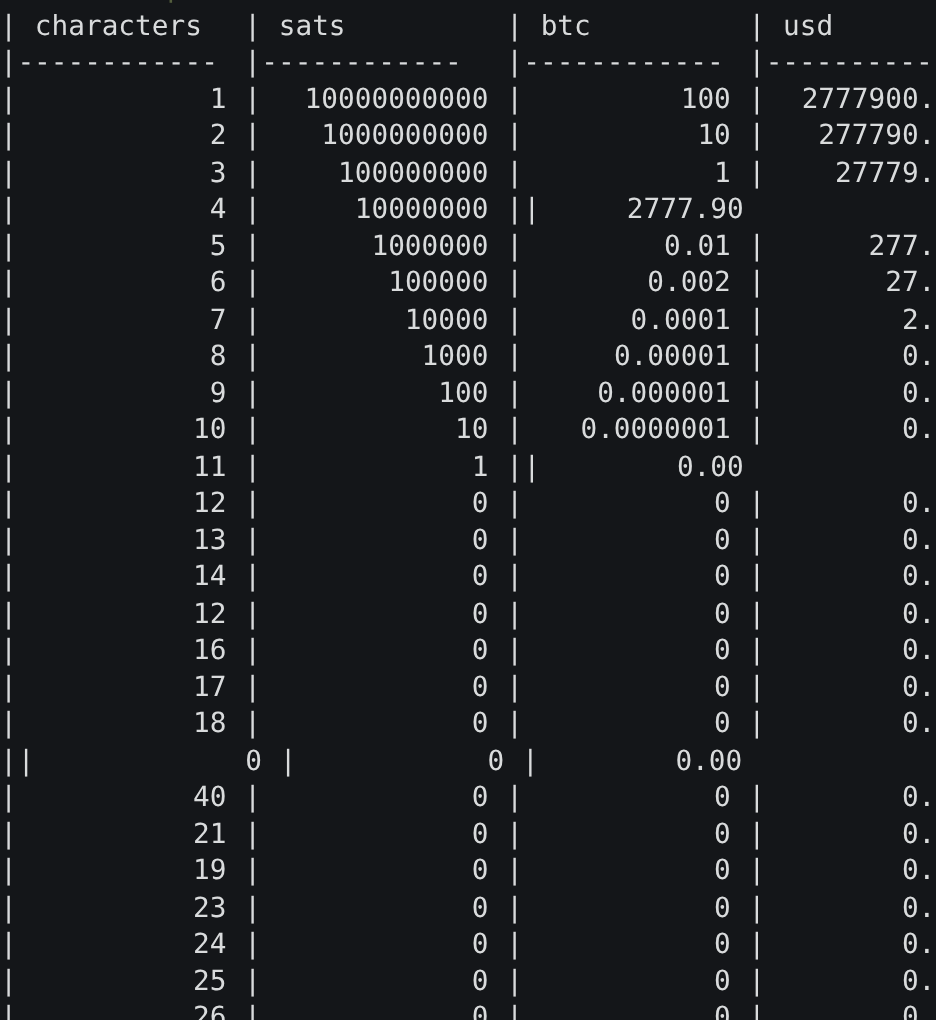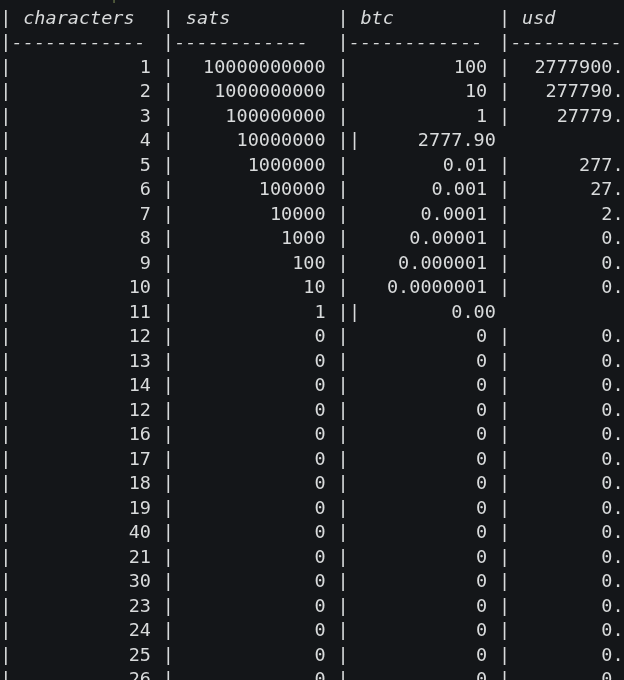--- a/index.html
+++ b/index.html
@@ -64,21 +64,21 @@
   .cell {
     flex: 0 0 auto;
     white-space: pre;
   }
   .c-characters { width: 151px; }
   .c-sats       { width: 163px; }
   .c-btc        { width: 150px; }
   .c-usd        { width: 147px; }
 
   .pad-left { padding-left: 11.62px; box-sizing: border-box; }
-  .align-left  { text-align: left; font-style: italic; }
+  .align-left  { text-align: left; }
   .align-right { text-align: right; padding-right: 11.62px; box-sizing: border-box; }
 </style>
 </head>
 <body>
 
 <div id="terminal">
   <div id="scroll">
 
     <div class="line cut-top">  bitcoin price: 27779.00</div>
 
@@ -105,37 +105,37 @@
       <span class="cell c-usd align-left">------------</span>
       
     </div>
 
     <div id="rows">
         <div class="row"><span class="bar sep">|</span><span class="cell c-characters align-right">1</span><span class="bar sep">|</span><span class="cell c-sats align-right">10000000000</span><span class="bar sep">|</span><span class="cell c-btc align-right">100</span><span class="bar sep">|</span><span class="cell c-usd align-right">2777900.00</span></div>
         <div class="row"><span class="bar sep">|</span><span class="cell c-characters align-right">2</span><span class="bar sep">|</span><span class="cell c-sats align-right">1000000000</span><span class="bar sep">|</span><span class="cell c-btc align-right">10</span><span class="bar sep">|</span><span class="cell c-usd align-right">277790.00</span></div>
         <div class="row"><span class="bar sep">|</span><span class="cell c-characters align-right">3</span><span class="bar sep">|</span><span class="cell c-sats align-right">100000000</span><span class="bar sep">|</span><span class="cell c-btc align-right">1</span><span class="bar sep">|</span><span class="cell c-usd align-right">27779.00</span></div>
         <div class="row"><span class="bar sep">|</span><span class="cell c-characters align-right">4</span><span class="bar sep">|</span><span class="cell c-sats align-right">10000000</span><span class="bar sep">|</span><span class="bar sep">|</span><span class="cell c-usd align-right">2777.90</span></div>
         <div class="row"><span class="bar sep">|</span><span class="cell c-characters align-right">5</span><span class="bar sep">|</span><span class="cell c-sats align-right">1000000</span><span class="bar sep">|</span><span class="cell c-btc align-right">0.01</span><span class="bar sep">|</span><span class="cell c-usd align-right">277.79</span></div>
-        <div class="row"><span class="bar sep">|</span><span class="cell c-characters align-right">6</span><span class="bar sep">|</span><span class="cell c-sats align-right">100000</span><span class="bar sep">|</span><span class="cell c-btc align-right">0.001</span><span class="bar sep">|</span><span class="cell c-usd align-right">27.78</span></div>
+        <div class="row"><span class="bar sep">|</span><span class="cell c-characters align-right">6</span><span class="bar sep">|</span><span class="cell c-sats align-right">100000</span><span class="bar sep">|</span><span class="cell c-btc align-right">0.002</span><span class="bar sep">|</span><span class="cell c-usd align-right">27.78</span></div>
         <div class="row"><span class="bar sep">|</span><span class="cell c-characters align-right">7</span><span class="bar sep">|</span><span class="cell c-sats align-right">10000</span><span class="bar sep">|</span><span class="cell c-btc align-right">0.0001</span><span class="bar sep">|</span><span class="cell c-usd align-right">2.78</span></div>
         <div class="row"><span class="bar sep">|</span><span class="cell c-characters align-right">8</span><span class="bar sep">|</span><span class="cell c-sats align-right">1000</span><span class="bar sep">|</span><span class="cell c-btc align-right">0.00001</span><span class="bar sep">|</span><span class="cell c-usd align-right">0.28</span></div>
         <div class="row"><span class="bar sep">|</span><span class="cell c-characters align-right">9</span><span class="bar sep">|</span><span class="cell c-sats align-right">100</span><span class="bar sep">|</span><span class="cell c-btc align-right">0.000001</span><span class="bar sep">|</span><span class="cell c-usd align-right">0.03</span></div>
         <div class="row"><span class="bar sep">|</span><span class="cell c-characters align-right">10</span><span class="bar sep">|</span><span class="cell c-sats align-right">10</span><span class="bar sep">|</span><span class="cell c-btc align-right">0.0000001</span><span class="bar sep">|</span><span class="cell c-usd align-right">0.00</span></div>
         <div class="row"><span class="bar sep">|</span><span class="cell c-characters align-right">11</span><span class="bar sep">|</span><span class="cell c-sats align-right">1</span><span class="bar sep">|</span><span class="bar sep">|</span><span class="cell c-usd align-right">0.00</span></div>
         <div class="row"><span class="bar sep">|</span><span class="cell c-characters align-right">12</span><span class="bar sep">|</span><span class="cell c-sats align-right">0</span><span class="bar sep">|</span><span class="cell c-btc align-right">0</span><span class="bar sep">|</span><span class="cell c-usd align-right">0.00</span></div>
         <div class="row"><span class="bar sep">|</span><span class="cell c-characters align-right">13</span><span class="bar sep">|</span><span class="cell c-sats align-right">0</span><span class="bar sep">|</span><span class="cell c-btc align-right">0</span><span class="bar sep">|</span><span class="cell c-usd align-right">0.00</span></div>
         <div class="row"><span class="bar sep">|</span><span class="cell c-characters align-right">14</span><span class="bar sep">|</span><span class="cell c-sats align-right">0</span><span class="bar sep">|</span><span class="cell c-btc align-right">0</span><span class="bar sep">|</span><span class="cell c-usd align-right">0.00</span></div>
         <div class="row"><span class="bar sep">|</span><span class="cell c-characters align-right">12</span><span class="bar sep">|</span><span class="cell c-sats align-right">0</span><span class="bar sep">|</span><span class="cell c-btc align-right">0</span><span class="bar sep">|</span><span class="cell c-usd align-right">0.00</span></div>
         <div class="row"><span class="bar sep">|</span><span class="cell c-characters align-right">16</span><span class="bar sep">|</span><span class="cell c-sats align-right">0</span><span class="bar sep">|</span><span class="cell c-btc align-right">0</span><span class="bar sep">|</span><span class="cell c-usd align-right">0.00</span></div>
         <div class="row"><span class="bar sep">|</span><span class="cell c-characters align-right">17</span><span class="bar sep">|</span><span class="cell c-sats align-right">0</span><span class="bar sep">|</span><span class="cell c-btc align-right">0</span><span class="bar sep">|</span><span class="cell c-usd align-right">0.00</span></div>
         <div class="row"><span class="bar sep">|</span><span class="cell c-characters align-right">18</span><span class="bar sep">|</span><span class="cell c-sats align-right">0</span><span class="bar sep">|</span><span class="cell c-btc align-right">0</span><span class="bar sep">|</span><span class="cell c-usd align-right">0.00</span></div>
-        <div class="row"><span class="bar sep">|</span><span class="cell c-characters align-right">19</span><span class="bar sep">|</span><span class="cell c-sats align-right">0</span><span class="bar sep">|</span><span class="cell c-btc align-right">0</span><span class="bar sep">|</span><span class="cell c-usd align-right">0.00</span></div>
+        <div class="row"><span class="bar sep">|</span><span class="bar sep">|</span><span class="cell c-sats align-right">0</span><span class="bar sep">|</span><span class="cell c-btc align-right">0</span><span class="bar sep">|</span><span class="cell c-usd align-right">0.00</span></div>
         <div class="row"><span class="bar sep">|</span><span class="cell c-characters align-right">40</span><span class="bar sep">|</span><span class="cell c-sats align-right">0</span><span class="bar sep">|</span><span class="cell c-btc align-right">0</span><span class="bar sep">|</span><span class="cell c-usd align-right">0.00</span></div>
         <div class="row"><span class="bar sep">|</span><span class="cell c-characters align-right">21</span><span class="bar sep">|</span><span class="cell c-sats align-right">0</span><span class="bar sep">|</span><span class="cell c-btc align-right">0</span><span class="bar sep">|</span><span class="cell c-usd align-right">0.00</span></div>
-        <div class="row"><span class="bar sep">|</span><span class="cell c-characters align-right">30</span><span class="bar sep">|</span><span class="cell c-sats align-right">0</span><span class="bar sep">|</span><span class="cell c-btc align-right">0</span><span class="bar sep">|</span><span class="cell c-usd align-right">0.00</span></div>
+        <div class="row"><span class="bar sep">|</span><span class="cell c-characters align-right">19</span><span class="bar sep">|</span><span class="cell c-sats align-right">0</span><span class="bar sep">|</span><span class="cell c-btc align-right">0</span><span class="bar sep">|</span><span class="cell c-usd align-right">0.00</span></div>
         <div class="row"><span class="bar sep">|</span><span class="cell c-characters align-right">23</span><span class="bar sep">|</span><span class="cell c-sats align-right">0</span><span class="bar sep">|</span><span class="cell c-btc align-right">0</span><span class="bar sep">|</span><span class="cell c-usd align-right">0.00</span></div>
         <div class="row"><span class="bar sep">|</span><span class="cell c-characters align-right">24</span><span class="bar sep">|</span><span class="cell c-sats align-right">0</span><span class="bar sep">|</span><span class="cell c-btc align-right">0</span><span class="bar sep">|</span><span class="cell c-usd align-right">0.00</span></div>
         <div class="row"><span class="bar sep">|</span><span class="cell c-characters align-right">25</span><span class="bar sep">|</span><span class="cell c-sats align-right">0</span><span class="bar sep">|</span><span class="cell c-btc align-right">0</span><span class="bar sep">|</span><span class="cell c-usd align-right">0.00</span></div>
         <div class="row"><span class="bar sep">|</span><span class="cell c-characters align-right">26</span><span class="bar sep">|</span><span class="cell c-sats align-right">0</span><span class="bar sep">|</span><span class="cell c-btc align-right">0</span><span class="bar sep">|</span><span class="cell c-usd align-right">0.00</span></div>
       </div>
 
   </div>
 </div>
 
 </body></html>

